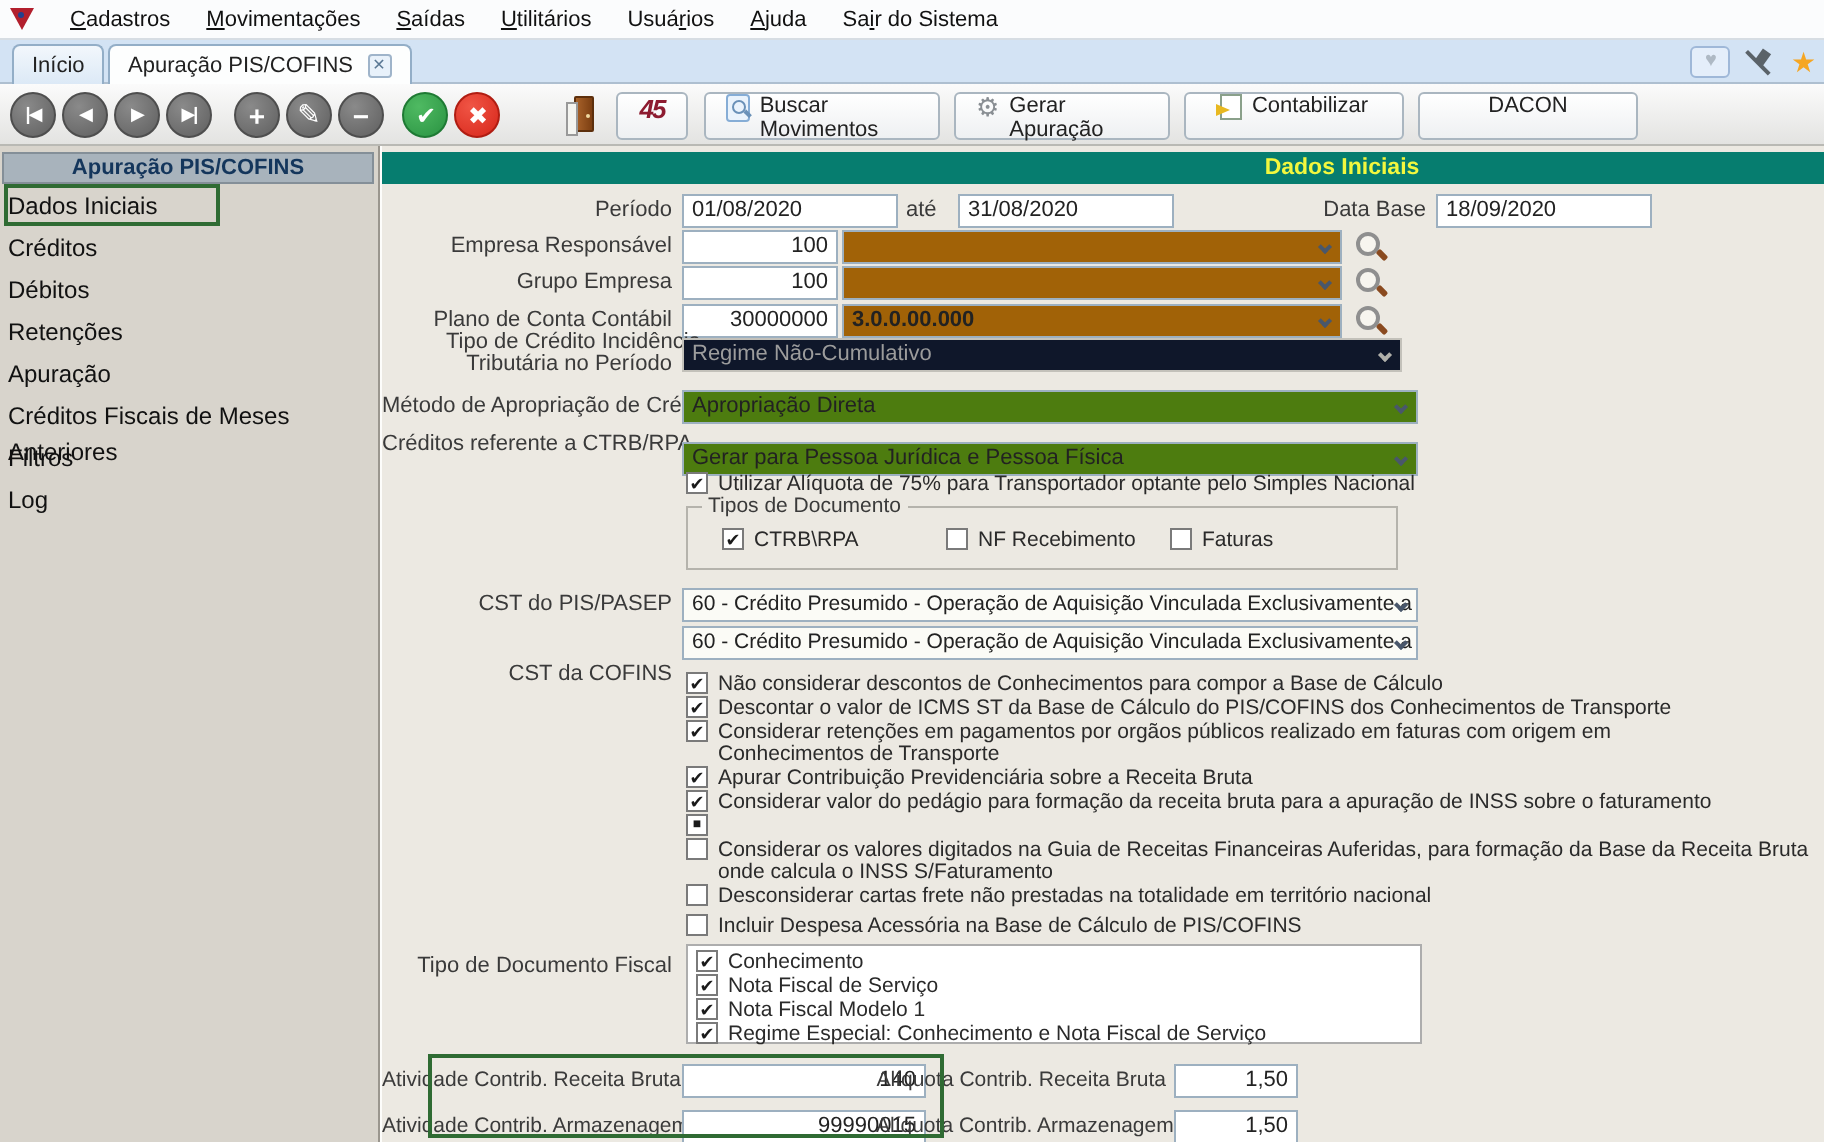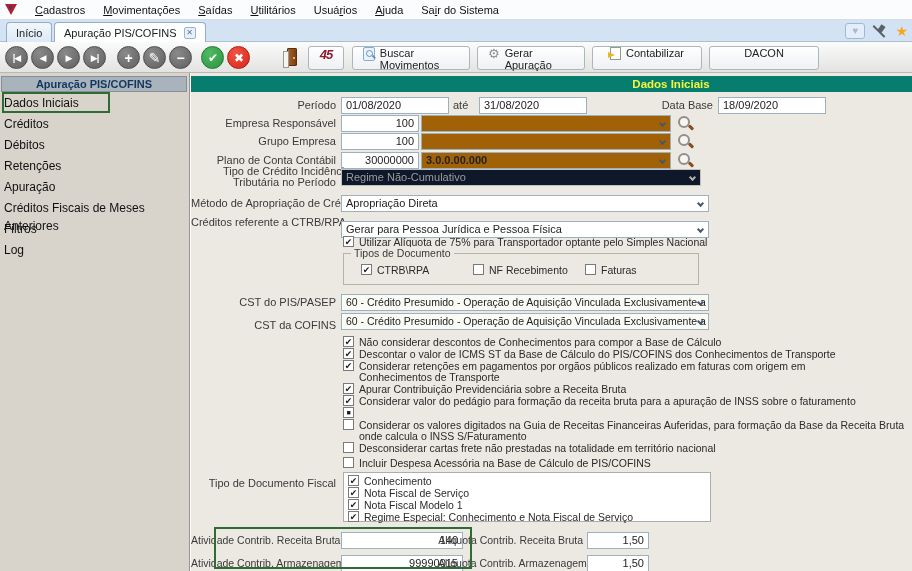--- a/index.html
+++ b/index.html
@@ -55,21 +55,21 @@
   .side-hl { position:absolute; left:2px; top:19px; width:108px; height:21px; border:2px solid #2f6b33; }
 
   
   .main { position:absolute; left:190px; top:73px; width:722px; height:498px; background:#ece9e2; border-left:1px solid #fdfdfb; }
   .panel-title { position:absolute; left:0; top:3px; width:722px; height:16px; background:#067d6f; }
   .panel-title span { position:absolute; left:400px; width:160px; text-align:center; color:#f2f73e; font-weight:bold; font-size:11.5px; line-height:16px; }
 
   .lbl { position:absolute; left:0; width:145px; text-align:right; color:#3a3a3a; line-height:17px; white-space:nowrap; }
   .inp { position:absolute; height:17px; background:#fff; border:1px solid #9db0c0; line-height:15px; padding:0 4px; white-space:nowrap; overflow:hidden; }
   .inp.num { text-align:right; }
-  .combo { position:absolute; height:17px; background:#ffffff; border:1px solid #9db0c0; line-height:15px; padding:0 16px 0 4px; white-space:nowrap; overflow:hidden; }
+  .combo { position:absolute; height:17px; background:#4d7c0f; border:1px solid #9db0c0; line-height:15px; padding:0 16px 0 4px; white-space:nowrap; overflow:hidden; }
   .combo.yellow { background:#a16207;font-weight:bold; }
   .combo.lightgray { background:#fbfbf6; }
   .combo.disabled { background:#0f172a; border-color:#c3c1ba; color:#9c9c9c; }
   .chev { position:absolute; right:5px; top:5px; width:5px; height:5px; border-right:2px solid #49576b; border-bottom:2px solid #49576b; transform:rotate(45deg); }
   .combo.disabled .chev { border-color:#b0b0aa; }
   .mag { position:absolute; width:17px; height:17px; }
   .mag::before { content:""; position:absolute; left:1px; top:1px; width:8px; height:8px; border:2px solid #8f8f8f; border-radius:50%; background:#f7f5ef; }
   .mag::after { content:""; position:absolute; left:11px; top:11px; width:6px; height:3px; background:#8a4a1f; transform:rotate(45deg); border-radius:1px; }
 
   .cb { position:absolute; width:11px; height:11px; background:#fff; border:1px solid #7a7a7a; font-size:9px; line-height:10px; text-align:center; color:#1a1a1a; }
@@ -202,21 +202,21 @@
     <div class="groupbox-label" style="top:174px; left:160px;">Tipos de Documento</div>
     <div class="cb" style="top:191px; left:170px;">✔</div>
     <div class="cb-lab" style="top:191px; left:186px;">CTRB\RPA</div>
     <div class="cb" style="top:191px; left:282px;"></div>
     <div class="cb-lab" style="top:191px; left:298px;">NF Recebimento</div>
     <div class="cb" style="top:191px; left:394px;"></div>
     <div class="cb-lab" style="top:191px; left:410px;">Faturas</div>
 
     <div class="lbl" style="top:221px;">CST do PIS/PASEP</div>
     <div class="combo lightgray" style="top:221px; left:150px; width:368px; font-size:10.5px;"><span>60 - Crédito Presumido - Operação de Aquisição Vinculada Exclusivamente a Receita Tributad</span><span class="chev"></span></div>
-    <div class="lbl" style="top:244px;">CST da COFINS</div>
+    <div class="lbl" style="top:256px;">CST da COFINS</div>
     <div class="combo lightgray" style="top:240px; left:150px; width:368px; font-size:10.5px;"><span>60 - Crédito Presumido - Operação de Aquisição Vinculada Exclusivamente a Receita Tributad</span><span class="chev"></span></div>
 
     <div class="cb" style="top:263px; left:152px;">✔</div>
     <div class="cb-lab" style="top:263px; left:168px;">Não considerar descontos de Conhecimentos para compor a Base de Cálculo</div>
     <div class="cb" style="top:275px; left:152px;">✔</div>
     <div class="cb-lab" style="top:275px; left:168px;">Descontar o valor de ICMS ST da Base de Cálculo do PIS/COFINS dos Conhecimentos de Transporte</div>
     <div class="cb" style="top:287px; left:152px;">✔</div>
     <div class="cb-lab" style="top:287px; left:168px;">Considerar retenções em pagamentos por orgãos públicos realizado em faturas com origem  em</div>
     <div class="cb-lab" style="top:298px; left:168px;">Conhecimentos de Transporte</div>
     <div class="cb" style="top:310px; left:152px;">✔</div>

